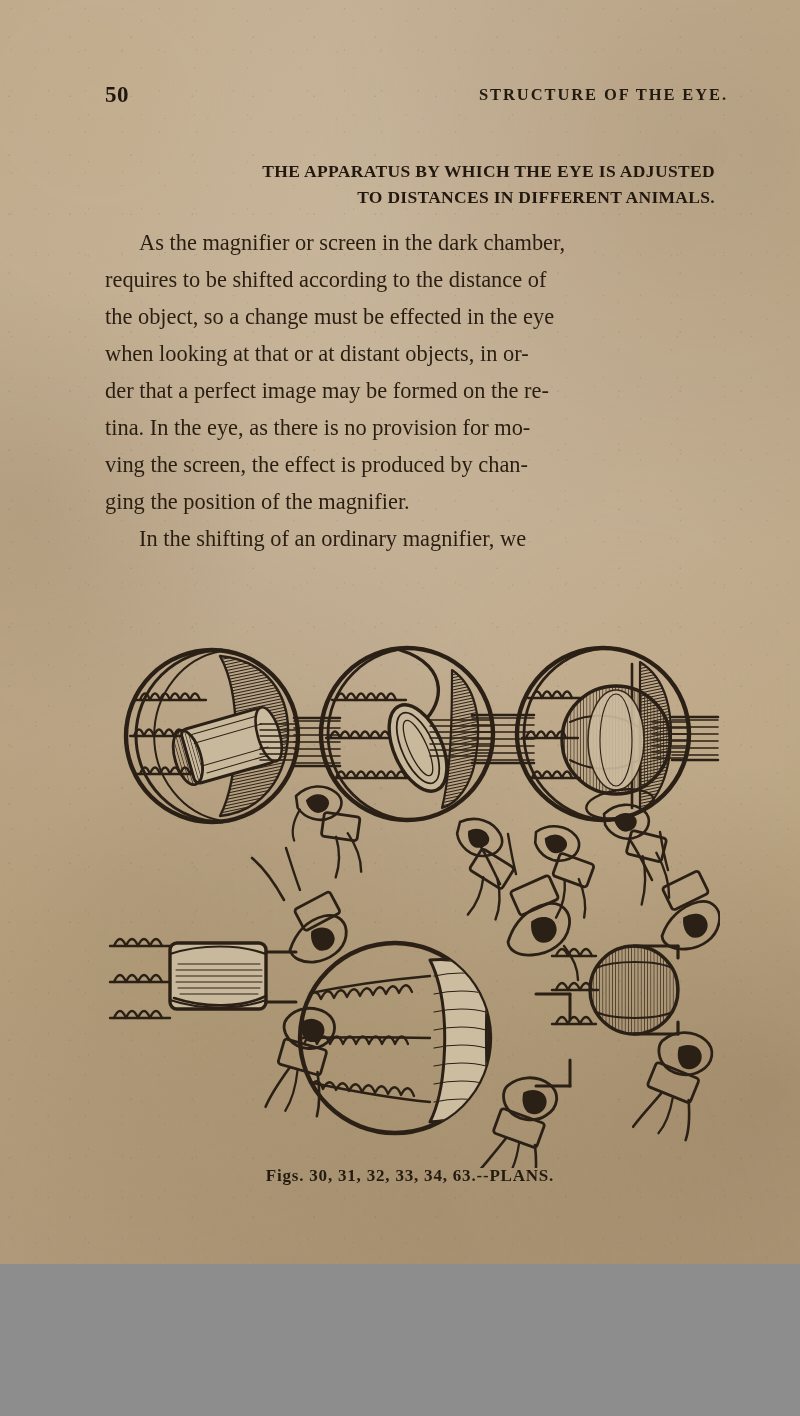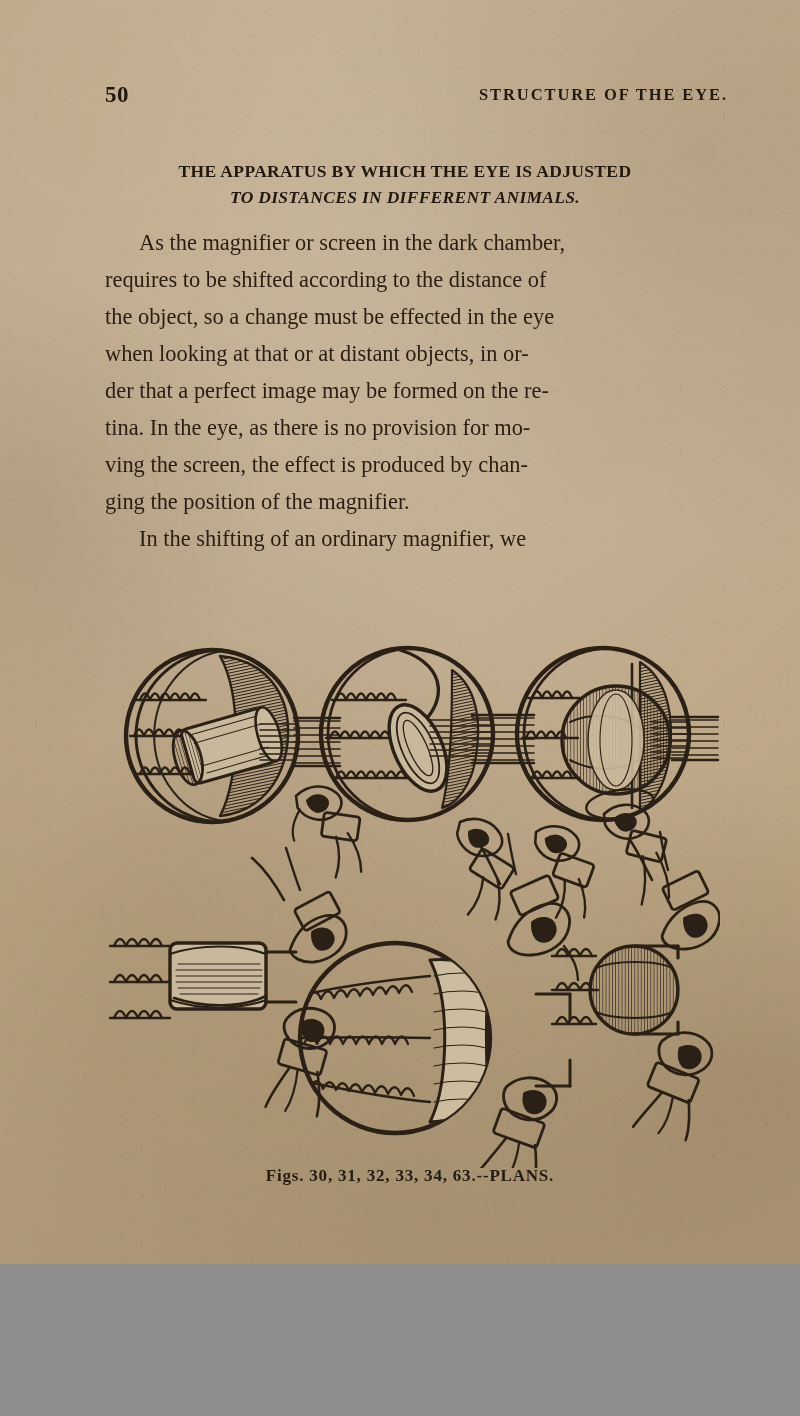--- a/index.html
+++ b/index.html
@@ -83,28 +83,28 @@
     color: #22190f;
     transform: translateX(18px);
   }
 
   
   .section-heading {
     position: absolute;
     top: 158px;
     left: 95px;
     width: 620px;
-    text-align: center;
+    text-align: right;
     font-size: 17.5px;
     font-weight: 700;
     letter-spacing: 0.35px;
     line-height: 26px;
     color: #22180f;
   }
-  .section-heading .ln2 { letter-spacing: 0.3px; font-style: italic; }
+  .section-heading .ln2 { letter-spacing: 0.3px; }
 
   
   .body-text {
     position: absolute;
     top: 224px;
     left: 105px;
     width: 606px;
   }
   .tline {
     height: 37px;

